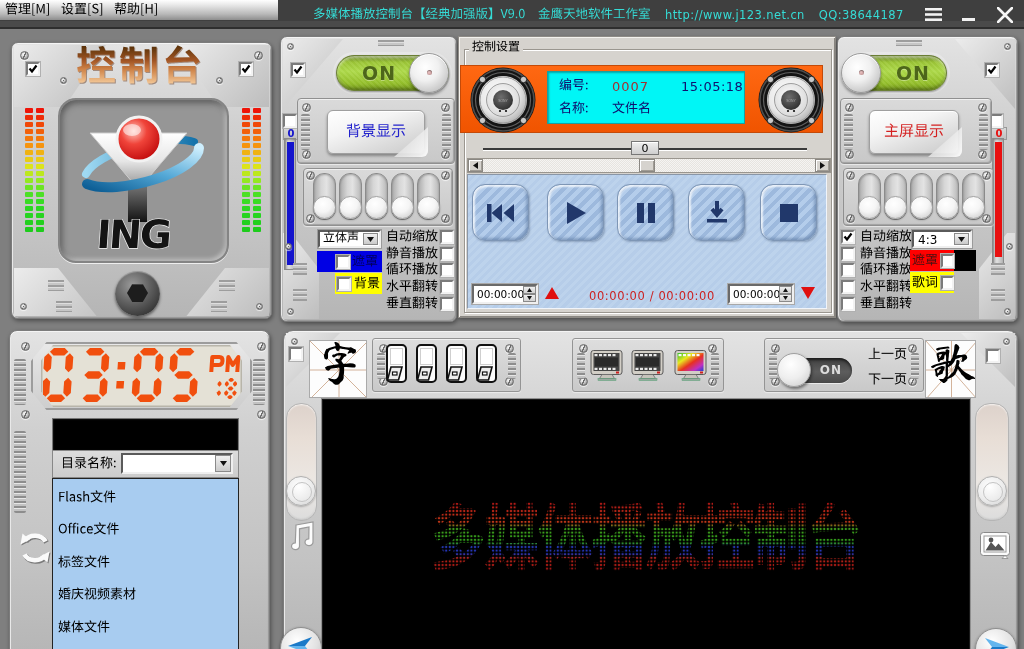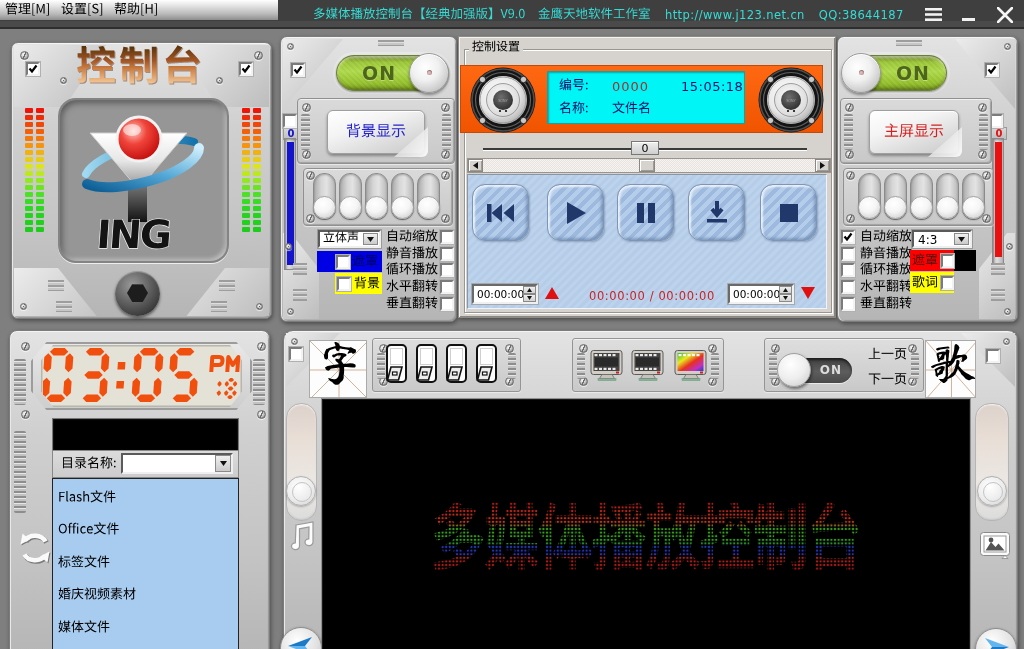--- a/index.html
+++ b/index.html
@@ -734,21 +734,21 @@
 <span class="svgtext" style="position:absolute;left:11px;top:7px;color:#10106e;">
             <svg width="30" height="14" viewBox="0 0 30 14">
               <g fill="currentColor">
                 <path transform="translate(0.0 10.4) scale(0.13 -0.13)" d="M4 5 6 -2C14 2 24 6 35 10L33 16C22 12 11 8 4 5ZM6 42C8 43 10 44 20 45C17 39 13 34 12 32C9 28 7 25 4 25C5 23 6 20 7 18C9 19 12 20 34 26C34 27 33 30 33 32L17 28C24 37 31 49 36 60L30 63C29 59 26 55 24 52L13 50C19 59 25 71 29 82L22 84C18 72 11 59 9 55C7 52 6 50 4 49C5 47 6 44 6 42ZM62 35V20H54V35ZM68 35H75V20H68ZM48 41V-7H54V14H62V-5H68V14H75V-5H80V14H87V-1C87 -1 87 -2 86 -2C85 -2 84 -2 81 -2C82 -3 83 -6 83 -7C87 -7 89 -7 91 -6C93 -5 93 -4 93 -1V41L87 41ZM80 35H87V20H80ZM60 83C62 80 64 76 65 73H41V52C41 36 40 14 31 -2C33 -3 36 -5 37 -6C46 10 48 34 48 50H92V73H73C72 76 70 81 68 85ZM48 67H85V56H48Z"></path>
                 <path transform="translate(13.0 10.4) scale(0.13 -0.13)" d="M26 73H74V60H26ZM18 80V53H82V80ZM6 44V37H27C25 31 22 24 20 19H73C71 8 69 2 66 0C65 -1 64 -1 62 -1C59 -1 51 -1 44 0C46 -2 47 -5 47 -7C54 -8 60 -8 64 -8C68 -8 70 -7 73 -5C76 -2 79 6 81 22C81 24 82 26 82 26H32L35 37H93V44Z"></path>
                 <path transform="translate(26.0 10.4) scale(0.13 -0.13)" d="M14 39C18 39 20 42 20 46C20 50 18 53 14 53C10 53 7 50 7 46C7 42 10 39 14 39ZM14 -1C18 -1 20 2 20 6C20 10 18 13 14 13C10 13 7 10 7 6C7 2 10 -1 14 -1Z"></path>
               </g>
             </svg>
             <i class="srtext">编号:</i>
           </span>
-<span style="position:absolute;left:64px;top:7px;font-size:13px;letter-spacing:1px;color:#a03030;">0000</span>
+<span style="position:absolute;left:64px;top:7px;font-size:13px;letter-spacing:1px;color:#a03030;">0007</span>
 <span style="position:absolute;left:133px;top:7px;font-size:13px;letter-spacing:.5px;color:#10106e;">15:05:18</span>
 <span class="svgtext" style="position:absolute;left:11px;top:30px;color:#10106e;">
             <svg width="30" height="14" viewBox="0 0 30 14">
               <g fill="currentColor">
                 <path transform="translate(0.0 10.4) scale(0.13 -0.13)" d="M26 53C31 49 37 45 42 41C30 34 17 30 5 27C6 26 8 22 9 20C14 22 20 23 25 25V-8H33V-3H77V-8H85V34H45C62 43 76 55 84 71L79 74L78 74H43C45 77 47 80 49 83L41 84C35 75 23 64 7 56C9 55 11 52 12 50C22 55 30 61 36 67H73C67 58 59 51 49 44C44 49 37 54 32 57ZM77 4H33V27H77Z"></path>
                 <path transform="translate(13.0 10.4) scale(0.13 -0.13)" d="M51 45C49 32 45 20 39 12C41 11 44 9 45 8C51 17 56 30 58 44ZM78 44C83 33 87 18 88 9L95 11C94 21 89 35 85 46ZM53 84C51 71 47 58 41 50V55H28V73C33 74 37 76 41 77L36 83C29 80 17 77 6 75C7 74 8 71 8 69C12 70 17 71 21 72V55H5V48H20C16 37 9 24 3 17C4 15 6 12 7 10C12 16 17 26 21 36V-8H28V37C31 33 35 27 36 24L41 30C39 32 31 42 28 44V48H40L39 48C41 47 44 45 46 44C49 49 53 56 55 64H65V1C65 0 65 0 64 0C62 -1 58 -1 53 0C54 -2 55 -6 56 -8C62 -8 66 -7 69 -6C72 -5 73 -3 73 1V64H86C85 60 83 56 81 53L88 51C90 57 93 64 96 70L91 71L90 71H58C59 74 60 78 60 82Z"></path>
                 <path transform="translate(26.0 10.4) scale(0.13 -0.13)" d="M14 39C18 39 20 42 20 46C20 50 18 53 14 53C10 53 7 50 7 46C7 42 10 39 14 39ZM14 -1C18 -1 20 2 20 6C20 10 18 13 14 13C10 13 7 10 7 6C7 2 10 -1 14 -1Z"></path>
               </g>
             </svg>
             <i class="srtext">名称:</i>

